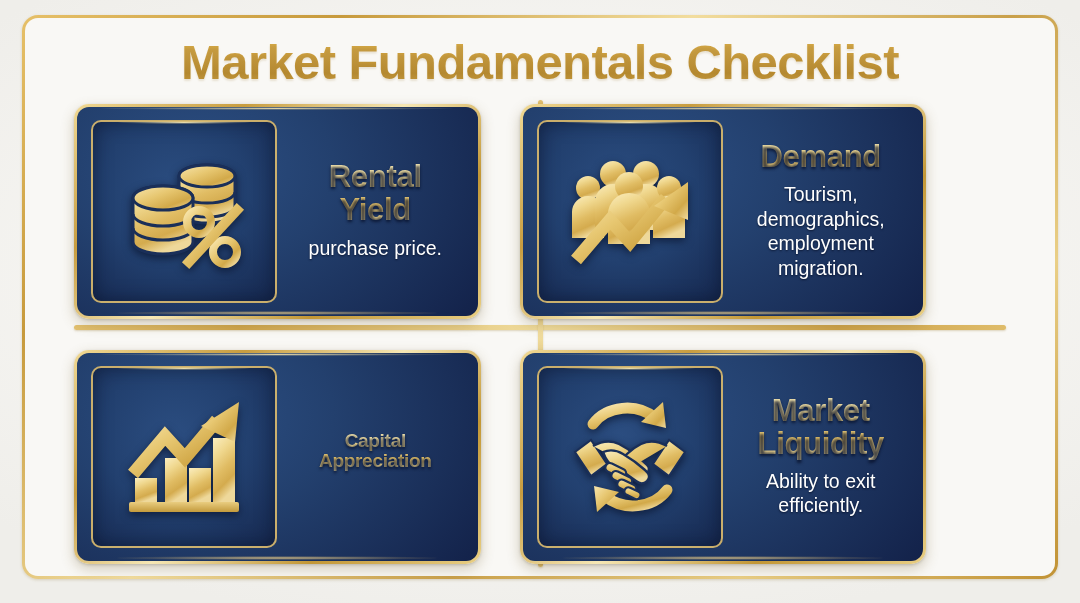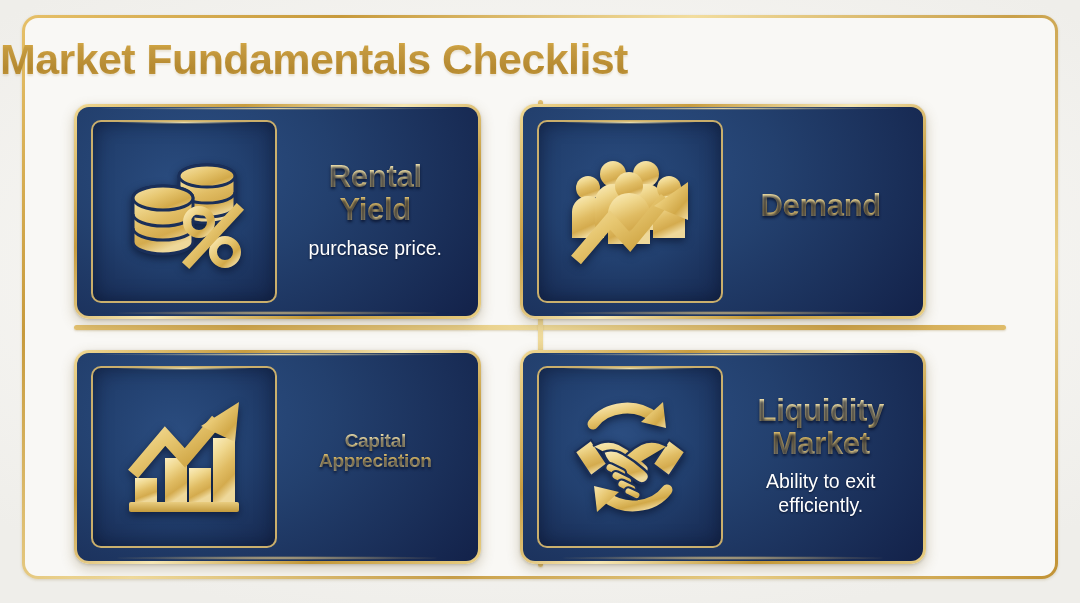--- a/index.html
+++ b/index.html
@@ -30,21 +30,22 @@
       linear-gradient(#f9f8f5, #f9f8f5) padding-box,
       linear-gradient(135deg, #e6c068 0%, #c79a3c 20%, #f2dd9e 42%, #c9a04a 62%, #eacf86 80%, #c19234 100%) border-box;
     box-shadow: 0 1px 3px rgba(150,125,60,.28);
   }
 
   
   #title {
     position: absolute;
     left: 0; right: 0;
     top: 38px;
-    font-size: 43px;
+    text-align: center;
+    font-size: 49px;
     font-weight: 700;
     letter-spacing: -0.6px;
     line-height: 1;
     background: linear-gradient(180deg, #d6ab49 0%, #c79a3c 40%, #b98b2e 72%, #cfa343 100%);
     -webkit-background-clip: text;
     background-clip: text;
     color: transparent;
     -webkit-text-fill-color: transparent;
     text-shadow: 0 2px 2px rgba(160,130,60,.18);
     white-space: nowrap;
@@ -289,20 +290,24 @@
           <g fill="none" stroke="url(#goldGrad2)" stroke-width="13" stroke-linejoin="miter" stroke-linecap="butt">
             <polyline points="10,110 44,70 64,92 100,48"></polyline>
           </g>
           <polygon points="122,32 122,70 88,56" fill="url(#goldGrad2)"></polygon>
         </svg>
       </div>
       <div class="card-text">
         <div class="card-title">
           <div>Demand</div>
         </div>
+        <div class="card-desc">
+          <div>Tourism, demographics,</div>
+          <div>employment migration.</div>
+        </div>
       </div>
     </div>
   </div>
 
   <div class="card">
     <div class="card-inner">
       <div class="icon-panel">
         <svg width="126" height="126" viewBox="0 0 126 126">
 
           <rect x="8" y="108" width="110" height="10" rx="2" fill="url(#goldDark)"></rect>
@@ -351,22 +356,22 @@
           <g fill="url(#goldGrad2)" stroke="#1a2f59" stroke-width="2.2" stroke-linejoin="round">
             <rect x="38" y="72" width="22" height="9" rx="4.5" transform="rotate(26 49 76)"></rect>
             <rect x="44" y="80" width="22" height="9" rx="4.5" transform="rotate(26 55 84)"></rect>
             <rect x="50" y="88" width="20" height="9" rx="4.5" transform="rotate(26 60 92)"></rect>
             <rect x="57" y="95" width="17" height="8" rx="4" transform="rotate(26 65 99)"></rect>
           </g>
         </svg>
       </div>
       <div class="card-text">
         <div class="card-title">
+          <div>Market</div>
           <div>Liquidity</div>
-          <div>Market</div>
         </div>
         <div class="card-desc">
           <div>Ability to exit</div>
           <div>efficiently.</div>
         </div>
       </div>
     </div>
   </div>
 
 </div>

